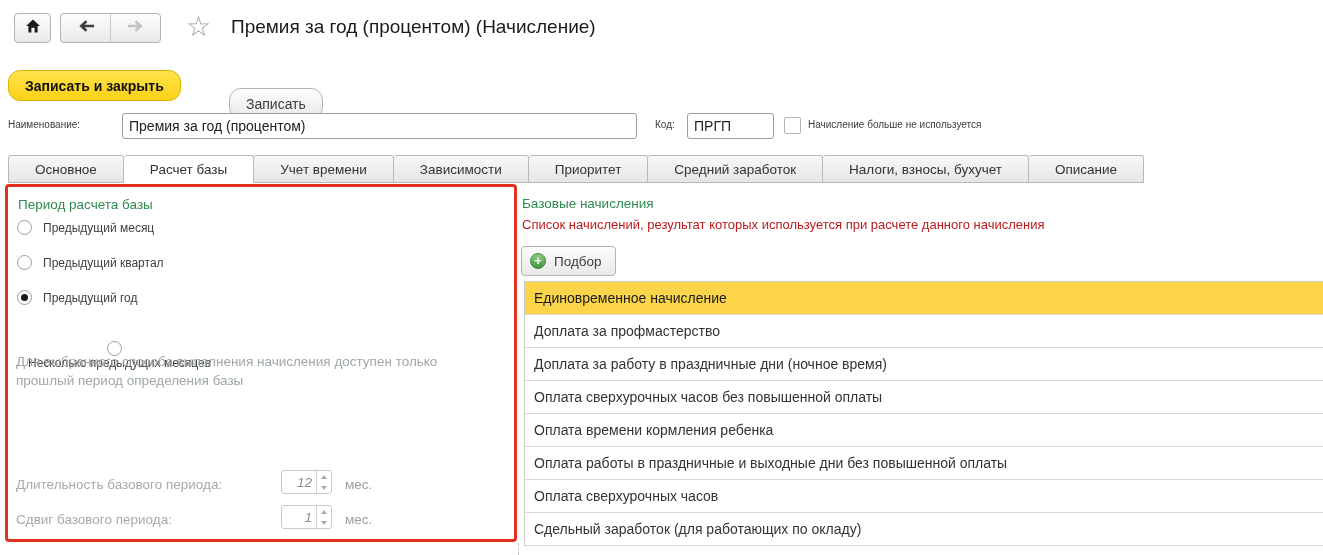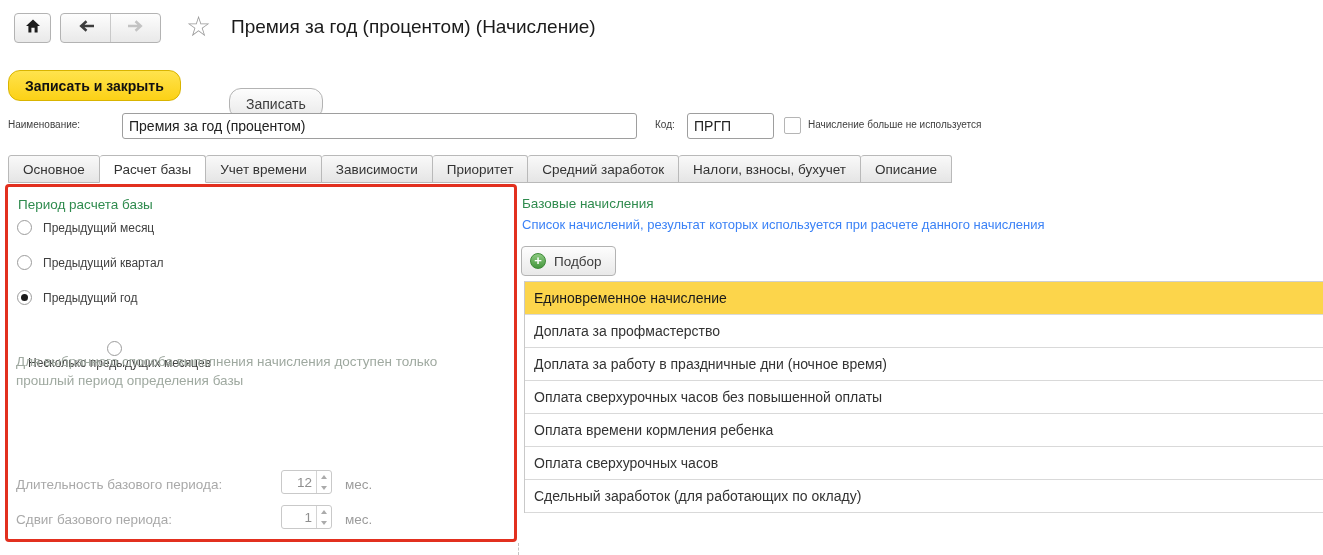--- a/index.html
+++ b/index.html
@@ -35,52 +35,52 @@
   .fld-label { position:absolute; font-size:10px; color:#3d3d3d; white-space:nowrap; }
   .text-input { position:absolute; height:26px; border:1px solid #9e9e9e; border-radius:3px;
     font-family:"Liberation Sans", sans-serif; font-size:14px; color:#222; padding:0 6px; background:#fff; }
   .name-input { left:122px; top:113px; width:515px; }
   .code-input { left:687px; top:113px; width:87px; }
   .checkbox { position:absolute; left:784px; top:117px; width:17px; height:17px;
     border:1px solid #b5b5b5; border-radius:2px; background:#fff; }
 
   
   .tabs { position:absolute; left:8px; top:155px; display:flex; height:28px; }
-  .tab { display:flex; align-items:center; padding:0 14px; font-size:13.5px; color:#333;
+  .tab { display:flex; align-items:center; padding:0 26px; font-size:13.5px; color:#333;
     background:linear-gradient(#f9f9f9,#e5e5e5); border:1px solid #b9b9b9; border-left:none;
     border-radius:3px 3px 0 0; white-space:nowrap; }
   .tab:first-child { border-left:1px solid #b9b9b9; }
   .tab.active { background:#fff; border-bottom:1px solid #fff; }
 
   
   .red-outline { position:absolute; left:5px; top:184px; width:512px; height:358px;
     border:3px solid var(--highlight-red,#e2301f); border-radius:4px; pointer-events:none; }
   .section-title { position:absolute; font-size:13.5px; color:var(--accent-green,#2f8b4e); white-space:nowrap; }
   .radio-row { position:absolute; left:17px; display:flex; align-items:center; }
   .radio { width:15px; height:15px; border:1px solid #9c9c9c; border-radius:50%; background:#fff;
     display:flex; align-items:center; justify-content:center; }
   .radio.checked::after { content:""; width:7px; height:7px; border-radius:50%; background:#1a1a1a; }
   .radio-label { margin-left:11px; font-size:12px; color:#3f3f3f; white-space:nowrap; }
   .hint-text { position:absolute; left:16px; top:352px; width:480px; font-size:13.5px;
     line-height:19px; color:#9fa9a0; }
   .dis-label { position:absolute; font-size:13.5px; color:#a9a9a9; white-space:nowrap; }
   .spinner { position:absolute; width:51px; height:24px; border:1px solid #c9c9c9; border-radius:3px;
     background:#fff; display:flex; }
   .spinner input { flex:1; border:none; outline:none; text-align:right; padding-right:4px;
-    font-family:"Liberation Sans", sans-serif; font-size:13.5px; color:#8f8f8f; background:transparent; width:30px; }
+    font-family:"Liberation Sans", sans-serif; font-size:13.5px; color:#8f8f8f; background:transparent; width:30px;font-style:italic; }
   .spin-arrows { width:15px; border-left:1px solid #d4d4d4; display:flex; flex-direction:column; }
   .spin-up, .spin-down { flex:1; display:flex; align-items:center; justify-content:center; }
   .spin-up::after { content:""; border-left:3px solid transparent; border-right:3px solid transparent;
     border-bottom:4px solid #ababab; }
   .spin-down::after { content:""; border-left:3px solid transparent; border-right:3px solid transparent;
     border-top:4px solid #ababab; }
   .unit-label { position:absolute; font-size:13.5px; color:#9c9c9c; }
 
   
-  .subtitle { position:absolute; left:522px; top:217px; font-size:13px; color:#3b82f6; white-space:nowrap; }
+  .subtitle { position:absolute; left:522px; top:217px; font-size:13px; color:#b91c1c; white-space:nowrap; }
   .pick-btn { position:absolute; left:521px; top:246px; height:30px; display:inline-flex; align-items:center;
     padding:0 13px 0 8px; background:linear-gradient(#fdfdfd,#e9e9e9); border:1px solid #b3b3b3;
     border-radius:4px; font-size:13.5px; color:#3c3c3c; }
   .plus-icon { width:16px; height:16px; border-radius:50%; margin-right:8px;
     background:linear-gradient(#8cca80,#45973e); border:1px solid #3e8a38;
     color:#fff; font-size:13px; font-weight:bold; line-height:14px; text-align:center; }
   .accrual-list { position:absolute; left:524px; top:281px; width:799px;
     border-top:1px solid #cfcfcf; border-left:1px solid #c9c9c9; }
   .accrual-row { height:33px; line-height:32px; padding-left:9px; font-size:14px; color:#333;
     border-bottom:1px solid #d9d9d9; white-space:nowrap; overflow:hidden; }
@@ -190,17 +190,18 @@
     <div class="plus-icon">+</div>
     <span>Подбор</span>
   </div>
 
   <div class="accrual-list">
     <div class="accrual-row selected">Единовременное начисление</div>
     <div class="accrual-row">Доплата за профмастерство</div>
     <div class="accrual-row">Доплата за работу в праздничные дни (ночное время)</div>
     <div class="accrual-row">Оплата сверхурочных часов без повышенной оплаты</div>
     <div class="accrual-row">Оплата времени кормления ребенка</div>
+    <div class="accrual-row">Оплата работы в праздничные и выходные дни без повышенной оплаты</div>
     <div class="accrual-row">Оплата сверхурочных часов</div>
     <div class="accrual-row">Сдельный заработок (для работающих по окладу)</div>
   </div>
 
 </div>
 
 </body></html>

